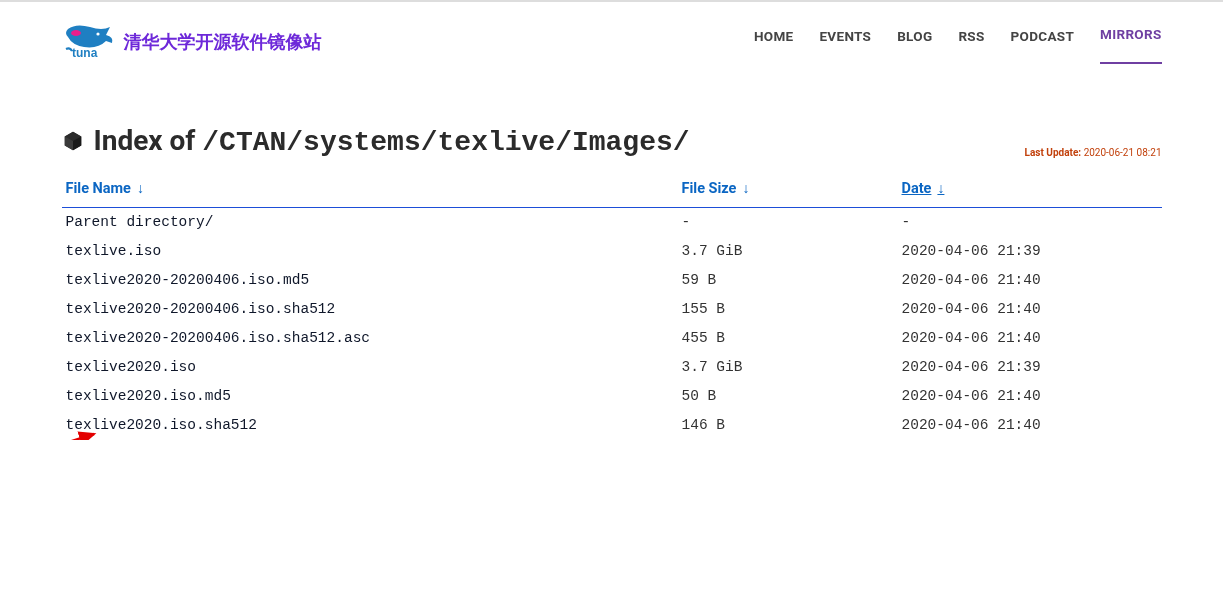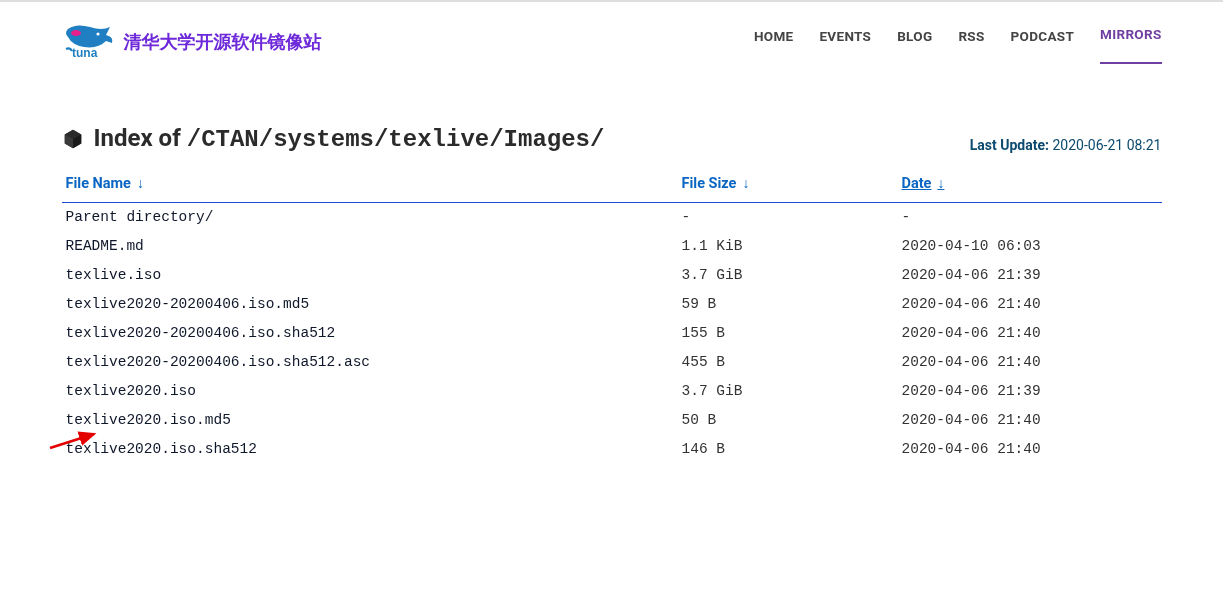--- a/index.html
+++ b/index.html
@@ -50,34 +50,34 @@
   color: #6f3fa2;
   border-bottom: 2px solid #6f3fa2;
 }
 .page-head {
   display: flex;
   justify-content: space-between;
   align-items: flex-end;
   margin-top: 50px;
 }
 .index-title {
-  font-size: 24px;
+  font-size: 28px;
   font-weight: 700;
   color: #2b2b2b;
   display: flex;
   align-items: center;
   gap: 10px;
 }
 .index-path {
   font-family: "SFMono-Regular", Consolas, "Liberation Mono", Menlo, monospace;
   font-weight: 700;
 }
 .last-update {
-  font-size: 14px;
-  color: #0c4a6e;
+  font-size: 10px;
+  color: #c2410c;
 }
 .last-update b { font-weight: 700; }
 table {
   width: 100%;
   border-collapse: collapse;
   margin-top: 12px;
 }
 thead th {
   text-align: left;
   font-size: 14.5px;
@@ -173,25 +173,20 @@
         </th>
       </tr>
     </thead>
     <tbody id="file-body">
         <tr>
           <td class="fname"><a>Parent directory/</a></td>
           <td>-</td>
           <td>-</td>
         </tr>
         <tr>
-          <td class="fname"><a>README.md</a></td>
-          <td>1.1 KiB</td>
-          <td>2020-04-10 06:03</td>
-        </tr>
-        <tr>
           <td class="fname"><a>texlive.iso</a></td>
           <td>3.7 GiB</td>
           <td>2020-04-06 21:39</td>
         </tr>
         <tr>
           <td class="fname"><a>texlive2020-20200406.iso.md5</a></td>
           <td>59 B</td>
           <td>2020-04-06 21:40</td>
         </tr>
         <tr>

